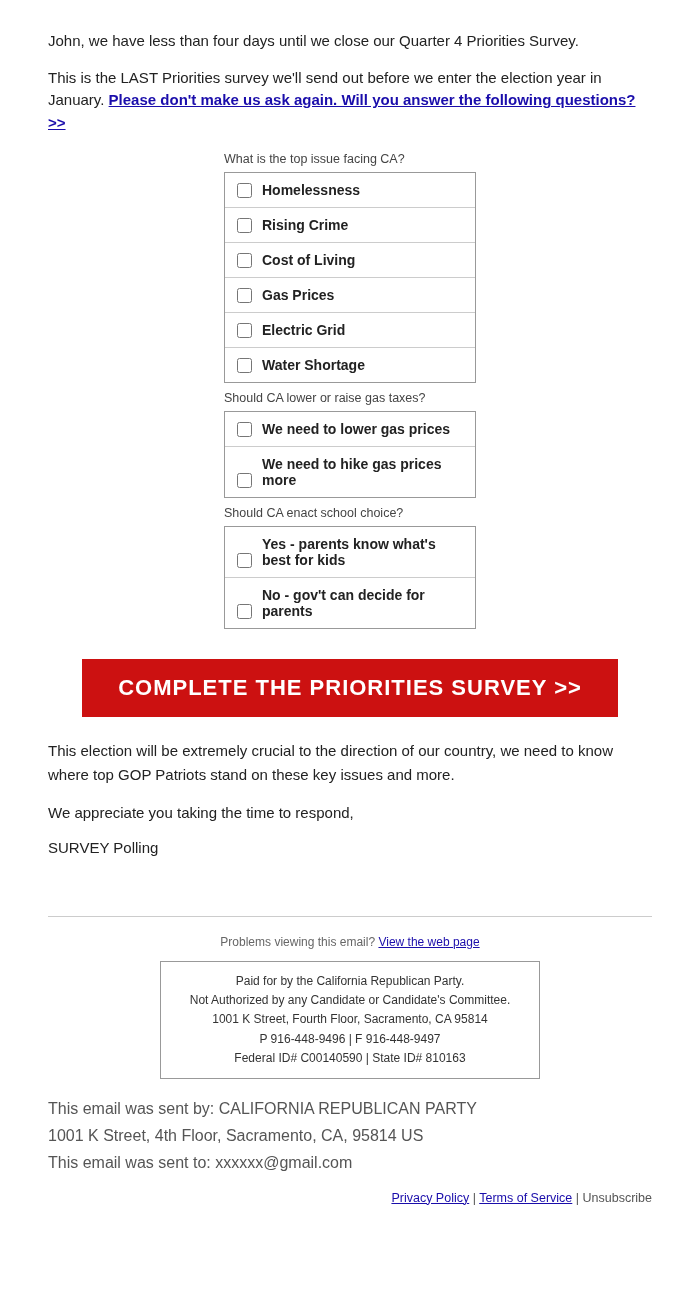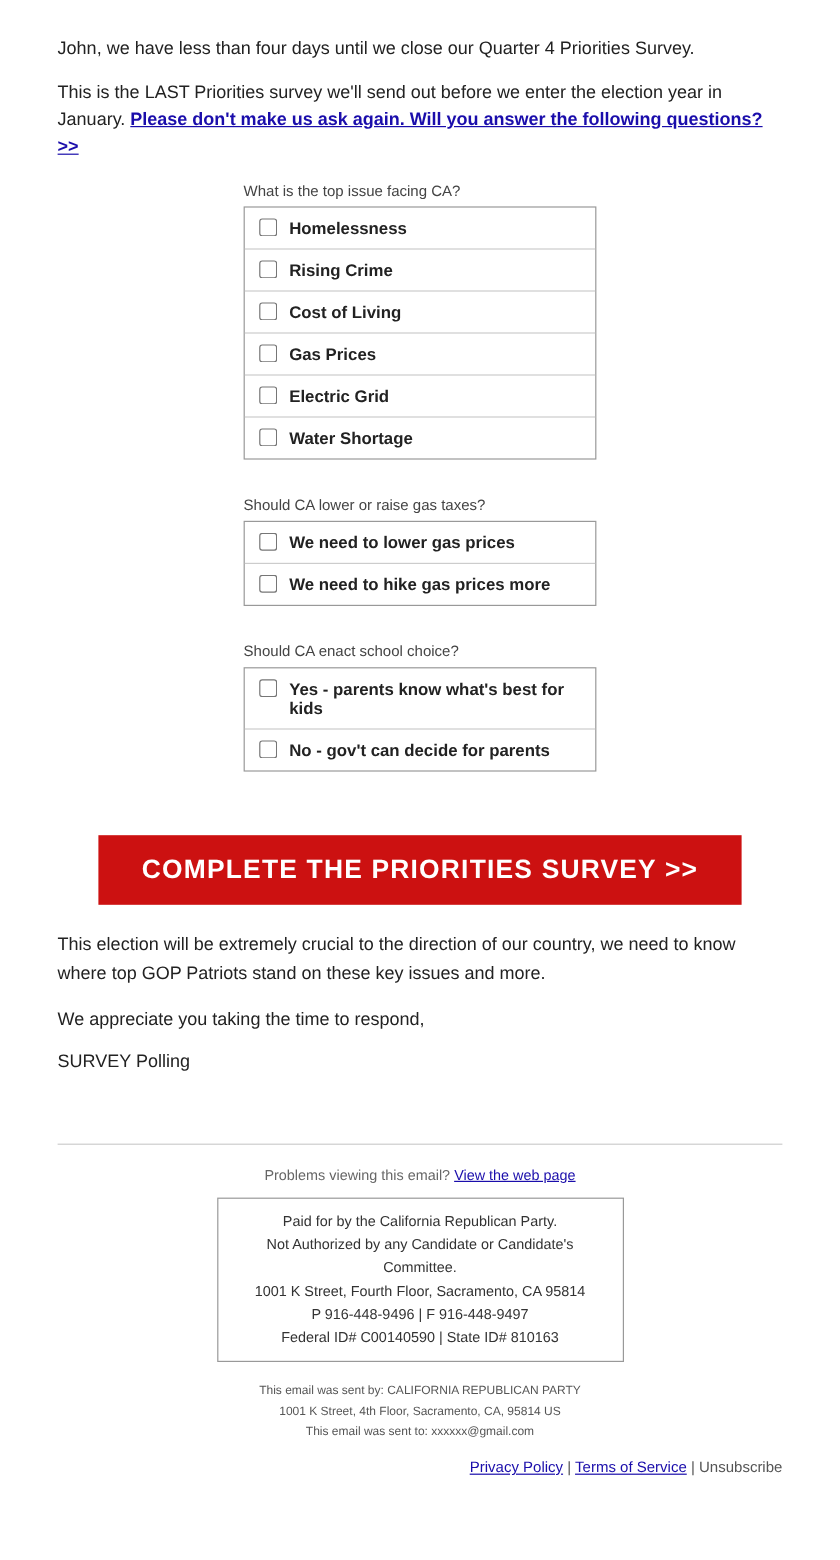--- a/index.html
+++ b/index.html
@@ -30,38 +30,38 @@
     }
 
     .survey-wrapper {
       display: flex;
       flex-direction: column;
       align-items: center;
       margin: 18px 0 10px 0;
     }
 
     .survey-section {
-      width: 294px;
-      margin-bottom: 31px;
+      width: 252px;
+      margin-bottom: 8px;
     }
 
     .survey-section-label {
       font-size: 12.5px;
       color: #444;
       margin-bottom: 6px;
     }
 
     .survey-box {
       border: 1.5px solid #999;
       background: #fff;
     }
 
     .survey-option {
       display: flex;
-      align-items: flex-start;
+      align-items: flex-end;
       padding: 9px 12px;
       border-bottom: 1px solid #ccc;
       font-size: 14px;
       font-weight: bold;
       color: #222;
     }
 
     .survey-option:last-child {
       border-bottom: none;
     }
@@ -118,32 +118,32 @@
       margin-bottom: 12px;
     }
 
     .footer-problems a {
       color: #1a0dab;
       text-decoration: underline;
     }
 
     .footer-paid-box {
       border: 1.5px solid #999;
-      width: 339px;
+      width: 380px;
       margin: 0 auto 16px auto;
       padding: 10px 14px;
       text-align: center;
       font-size: 12px;
       color: #333;
       line-height: 1.6;
     }
 
     .footer-sent-by {
-      text-align: center;
-      font-size: 10px;
+      text-align: left;
+      font-size: 16px;
       color: #555;
       line-height: 1.7;
       margin-bottom: 14px;
     }
 
     .footer-links {
       text-align: right;
       font-size: 12.5px;
       color: #333;
       margin-bottom: 10px;

